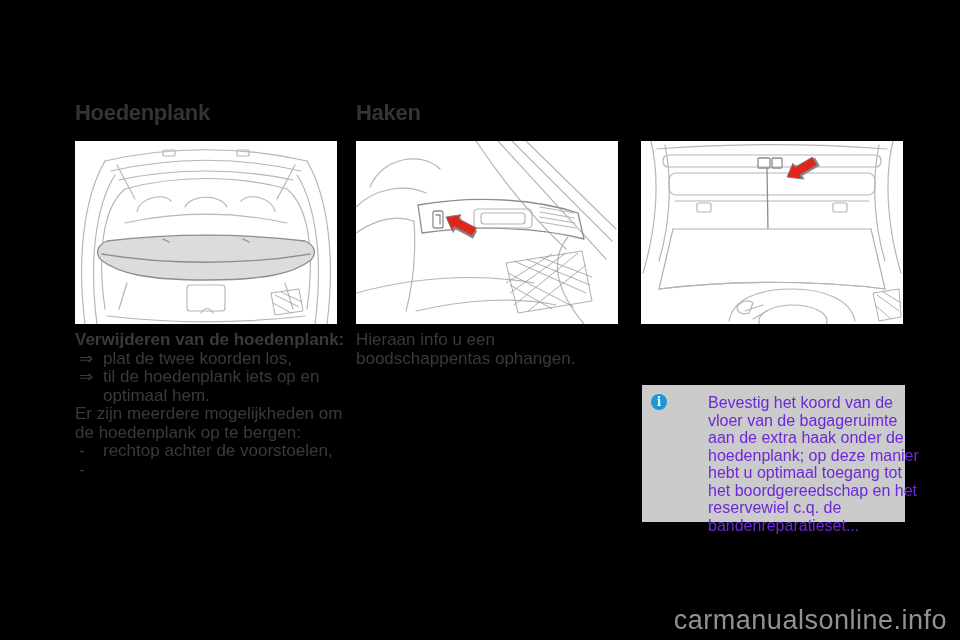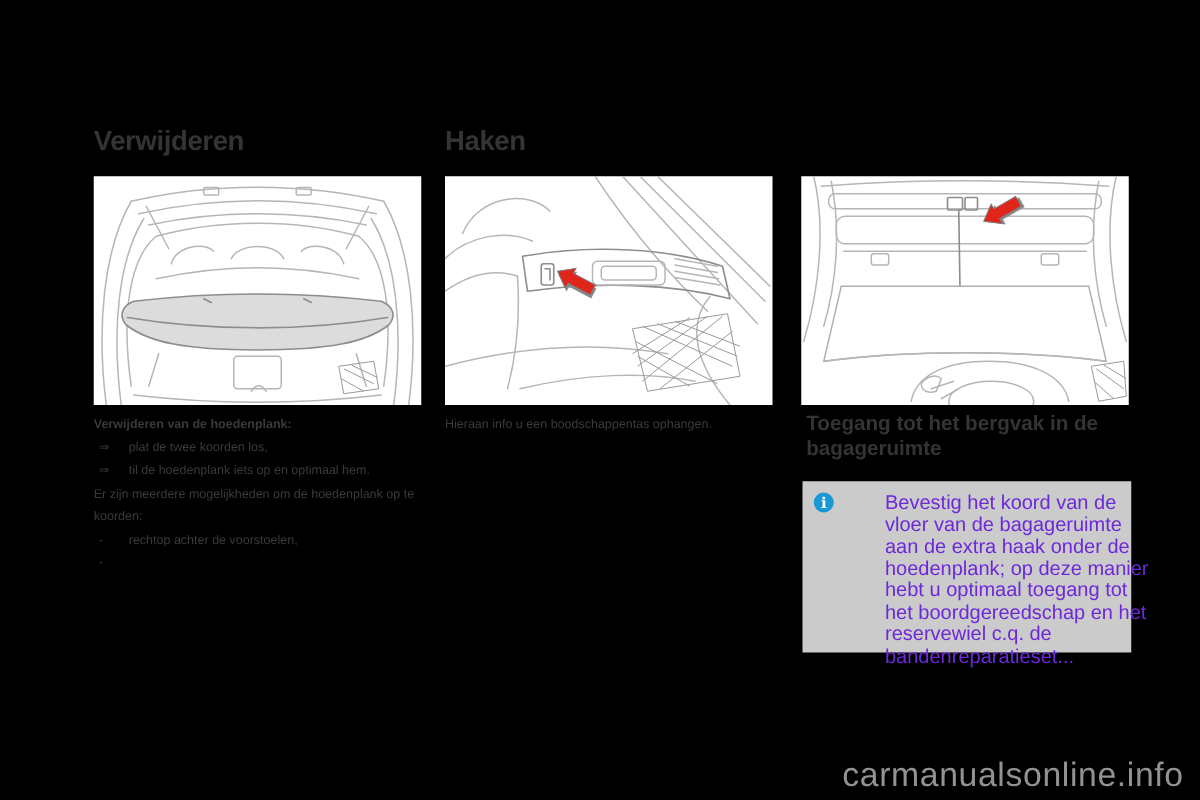--- a/index.html
+++ b/index.html
@@ -12,21 +12,21 @@
   .panel{position:absolute;top:141px;width:262px;height:183px;background:#fff;}
   #panel-1{left:75px;} #panel-2{left:356px;} #panel-3{left:641px;}
   .panel svg{display:block;width:262px;height:183px;}
   .art{stroke:#b6b6b6;fill:none;stroke-width:1.2;stroke-linecap:round;stroke-linejoin:round;}
   .art-dk{stroke:#8d8d8d;fill:none;stroke-width:1.3;stroke-linecap:round;stroke-linejoin:round;}
   .shelf-fill{fill:#dcdcdc;stroke:#8d8d8d;stroke-width:1.3;}
   .floor-fill{fill:#ffffff;stroke:#b0b0b0;stroke-width:1.2;}
   .net{stroke:#9a9a9a;stroke-width:0.8;fill:none;}
   .arrow-shadow{fill:#8a8a8a;}
   .arrow-red{fill:#e0251b;stroke:#7e7e7e;stroke-width:0.8;}
-  .text-col{position:absolute;top:331px;width:274px;font-size:10px;line-height:18.5px;
+  .text-col{position:absolute;top:331px;width:274px;font-size:17px;line-height:18.5px;
         color:#3a3a3a;}
   #text-col-1{left:75px;} #text-col-2{left:356px;}
   .col-heading{font-weight:700;}
   .step-row,.opt-row{display:flex;}
   .marker{width:28px;flex:0 0 28px;padding-left:4px;box-sizing:border-box;}
   .step-text,.opt-text{flex:1;}
   #heading-bergvak{position:absolute;left:645px;top:329px;width:268px;font-size:16.5px;
         line-height:20px;font-weight:700;color:#343434;}
   #info-box{position:absolute;left:642px;top:385px;width:263px;height:137px;
         background:#cbcbcb;box-sizing:border-box;}
@@ -36,21 +36,21 @@
   #info-text{position:absolute;left:36px;top:9px;width:216px;font-size:16px;
         line-height:17.5px;color:#6d28d9;margin-left:30px;}
   #watermark{position:absolute;right:13px;bottom:4px;font-size:27px;color:#929292;
         letter-spacing:0.5px;margin-top:22px;}
 </style>
 </head>
 <body>
 
 <div id="page">
 
-  <div class="section-title" id="title-hoedenplank">Verwijderen</div>
+  <div class="section-title" id="title-hoedenplank">Hoedenplank</div>
   <div class="section-title" id="title-haken">Haken</div>
 
   <div class="panel" id="panel-1">
     <svg viewBox="0 0 262 183">
 
       <path class="art" d="M30,20 C95,5 167,5 232,20"></path>
       <path class="art" d="M36,30 C98,16 164,16 226,30"></path>
       <path class="art" d="M44,39 C100,27 162,27 218,39"></path>
       <rect class="art" x="88" y="9" width="12" height="6" rx="1"></rect>
       <rect class="art" x="162" y="9" width="12" height="6" rx="1"></rect>
@@ -142,33 +142,32 @@
   <div class="text-col" id="text-col-1">
     <div class="col-heading">Verwijderen van de hoedenplank:</div>
     <div class="step-row">
       <span class="marker">⇒</span>
       <span class="step-text">plat de twee koorden los,</span>
     </div>
     <div class="step-row">
       <span class="marker">⇒</span>
       <span class="step-text">til de hoedenplank iets op en optimaal hem.</span>
     </div>
-    <div>Er zijn meerdere mogelijkheden om de hoedenplank op te koorden:</div>
+    <div>Er zijn meerdere mogelijkheden om de hoedenplank op te bergen:</div>
     <div class="opt-row">
       <span class="marker">-</span>
       <span class="opt-text">rechtop achter de voorstoelen,</span>
     </div>
     <div class="opt-row">
       <span class="marker">-</span>
     </div>
   </div>
 
   <div class="text-col" id="text-col-2">Hieraan info u een boodschappentas ophangen.</div>
 
-  <div id="heading-bergvak">Toegang tot het bergvak in de bagageruimte</div>
 
   <div id="info-box">
     <div id="info-icon">i</div>
     <div id="info-text">Bevestig het koord van de vloer van de bagageruimte aan de extra haak onder de hoedenplank; op deze manier hebt u optimaal toegang tot het boordgereedschap en het reservewiel c.q. de bandenreparatieset...</div>
   </div>
 
   <div id="watermark">carmanualsonline.info</div>
 
 </div>
 

